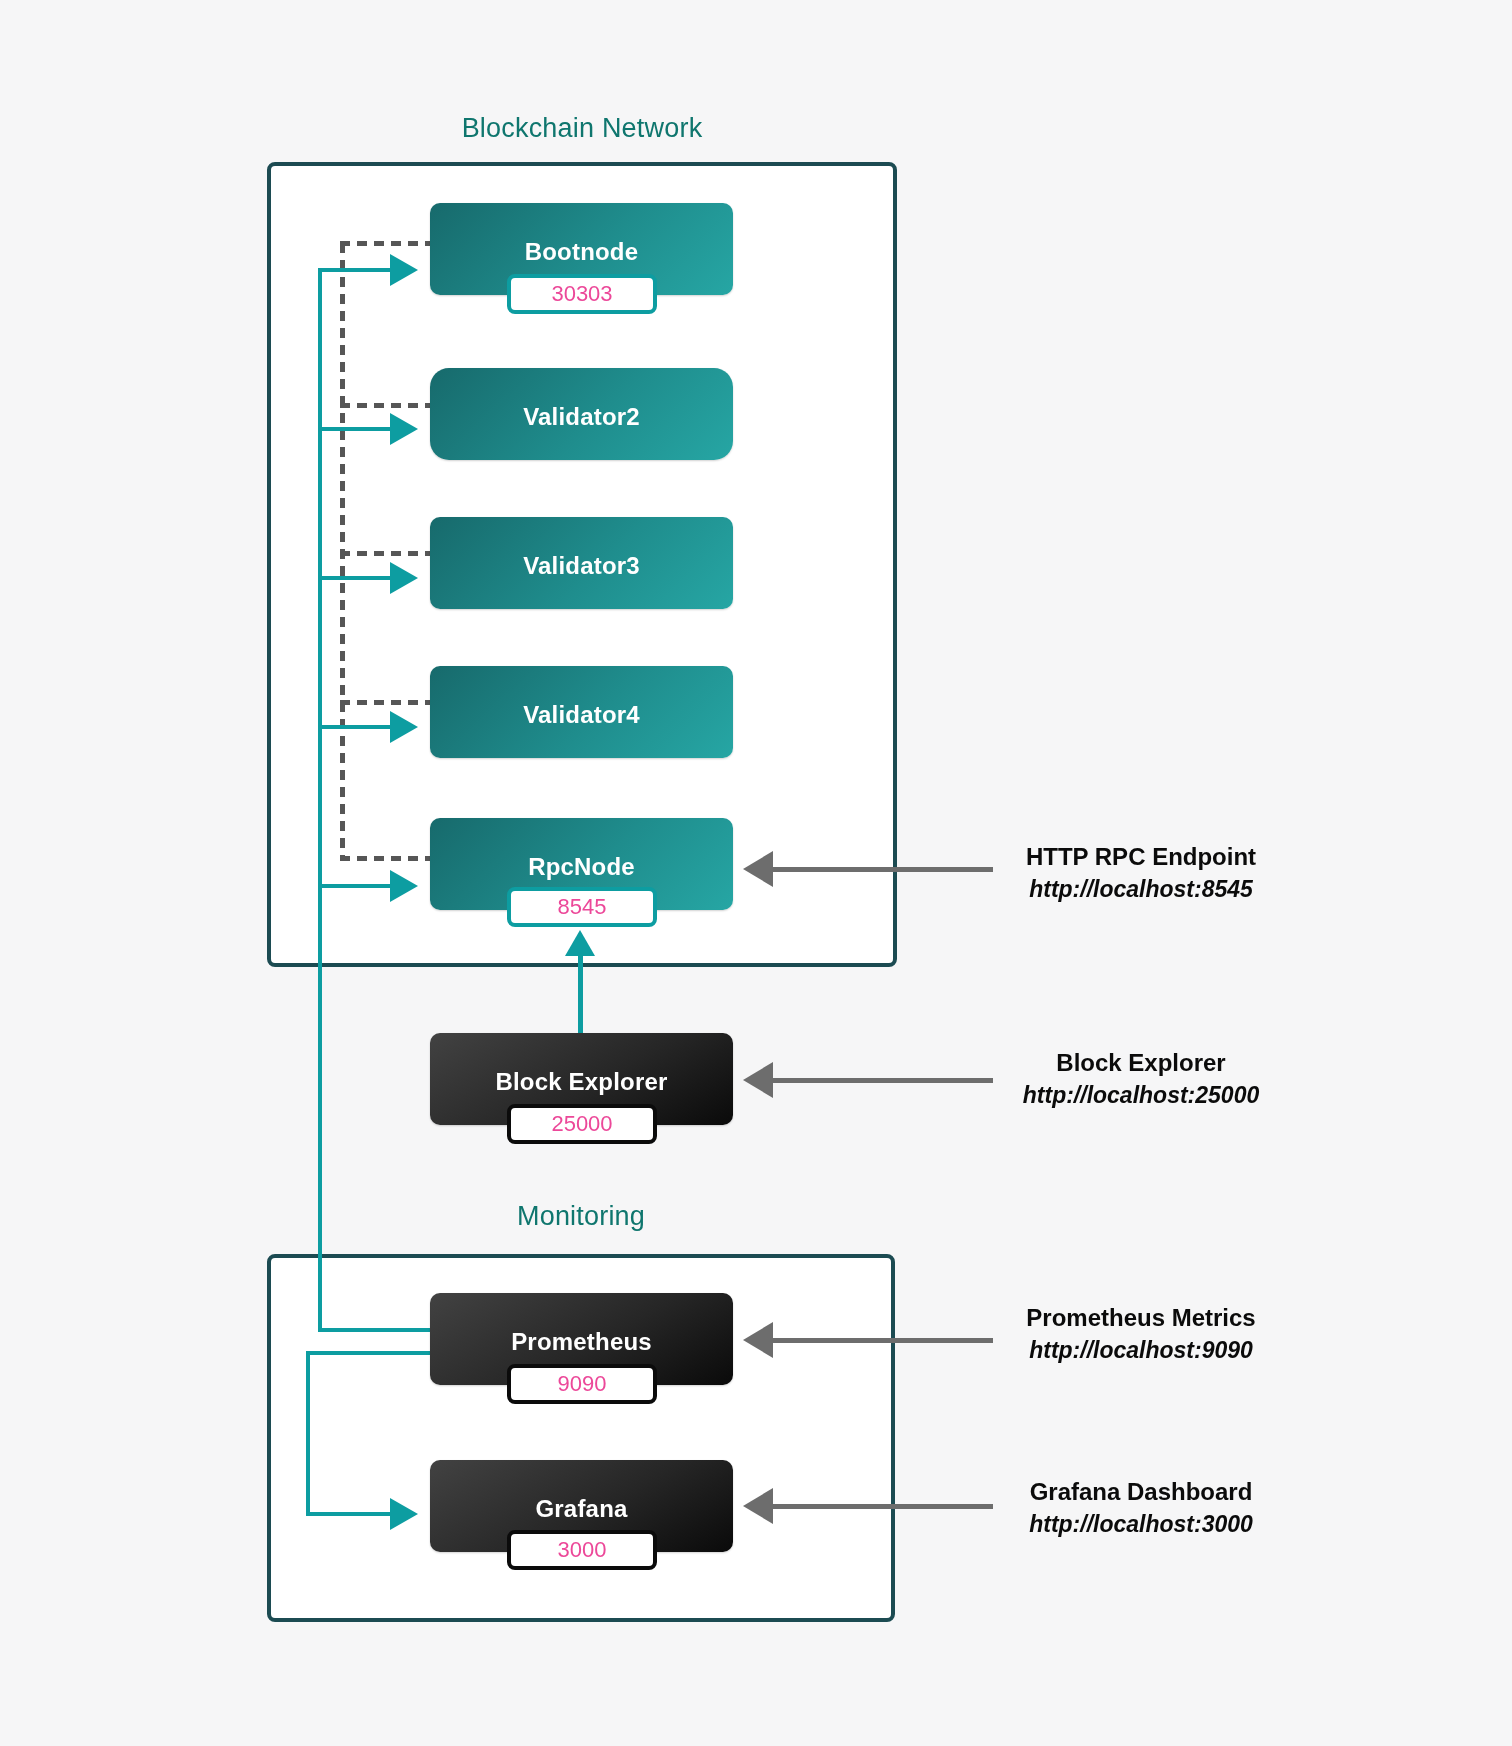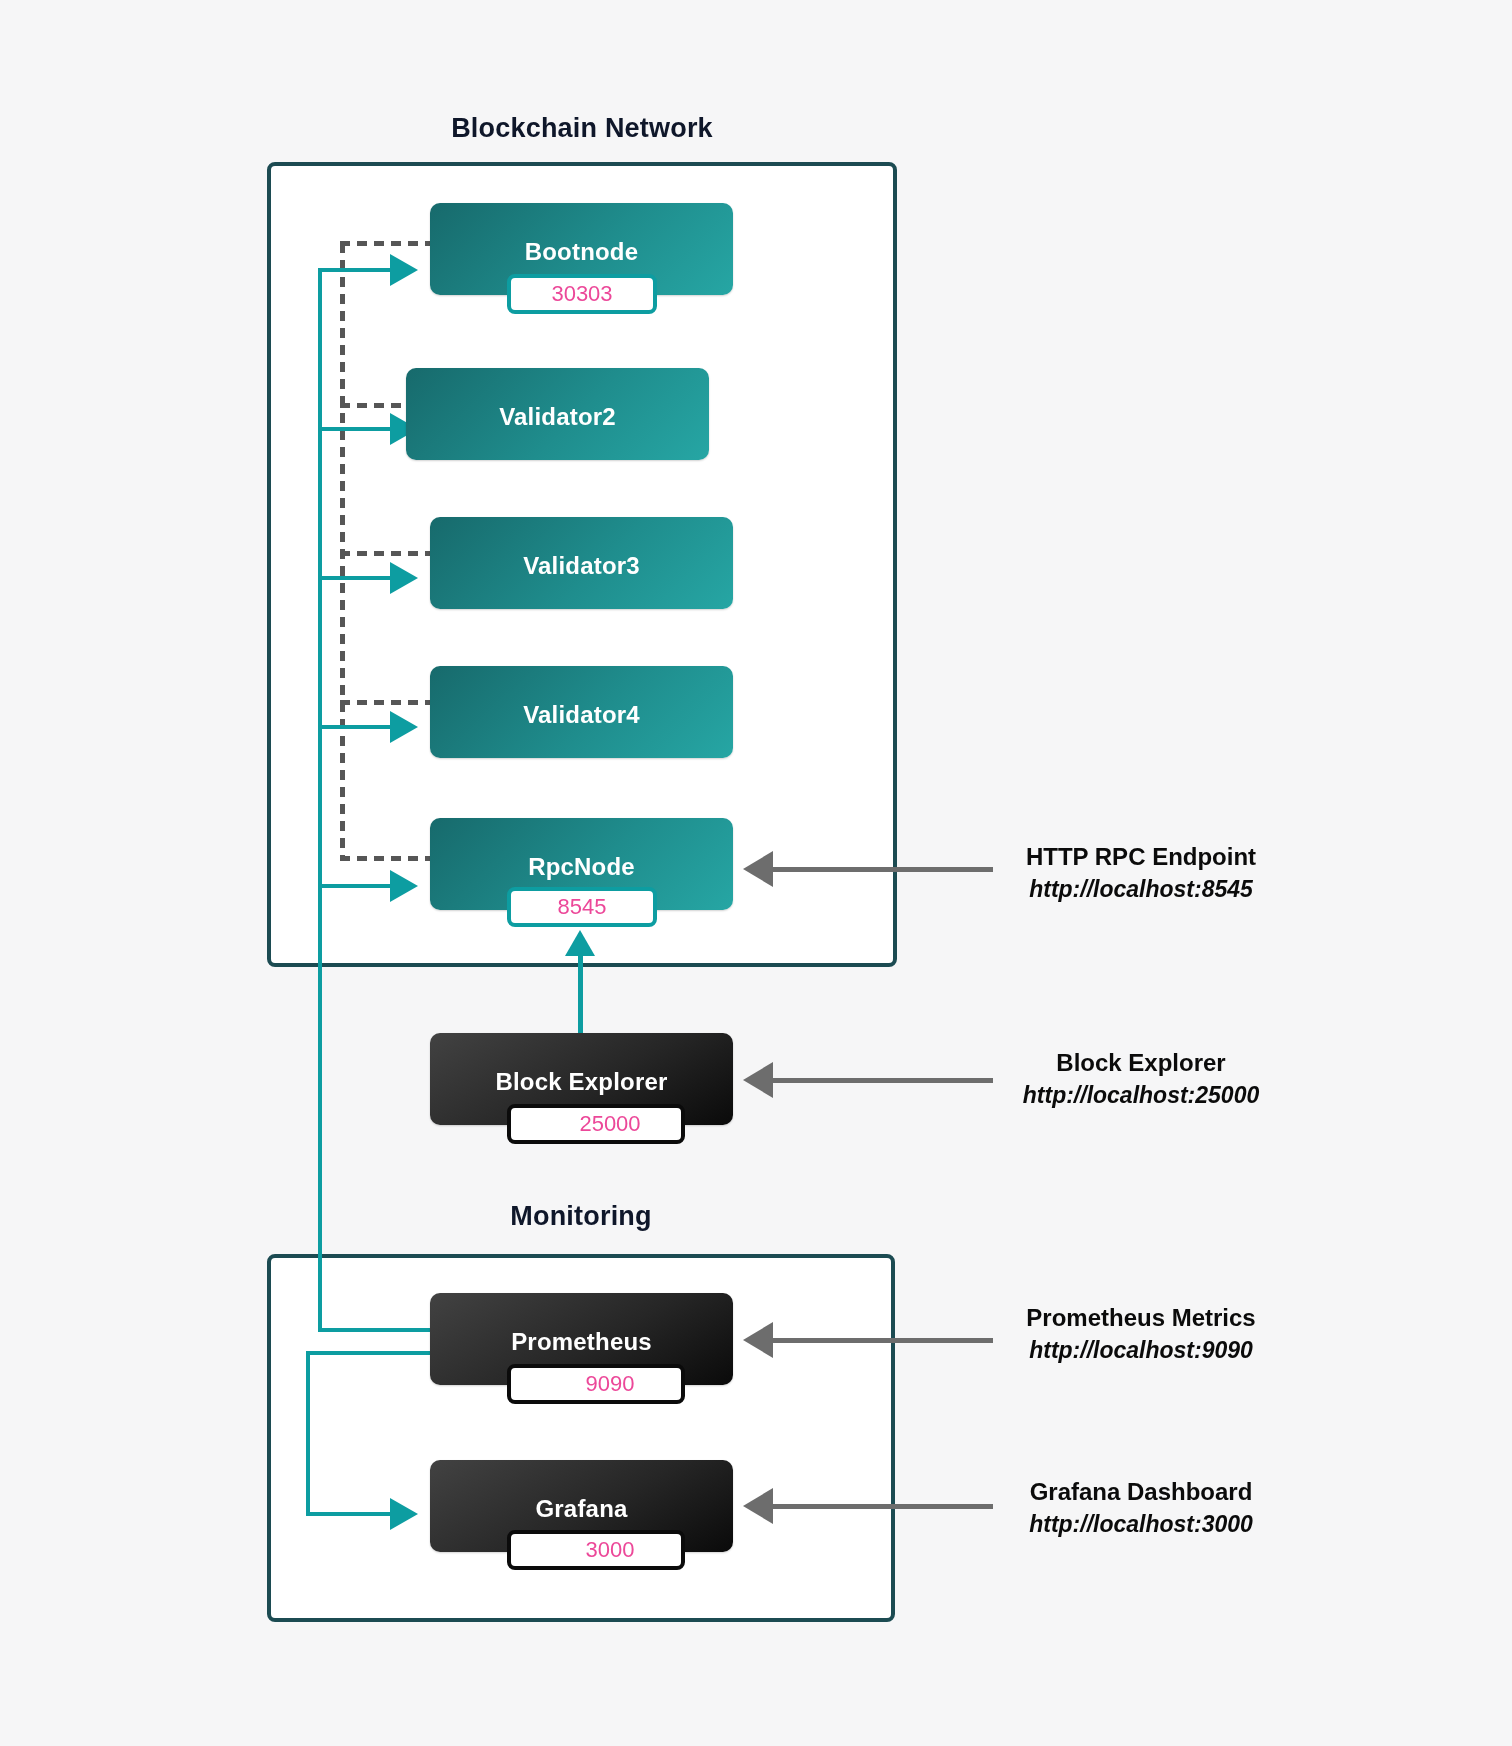--- a/index.html
+++ b/index.html
@@ -6,21 +6,21 @@
   #canvas{
     position:relative;width:1512px;height:1746px;overflow:hidden;
     background:#f6f6f7;
     font-family:"Liberation Sans", sans-serif;
   }
   .container{
     position:absolute;background:#ffffff;border:4px solid #1c4b52;border-radius:8px;
     box-sizing:border-box;
   }
   .ctitle{
-    position:absolute;text-align:center;color:#0f172a;font-size:27px;font-weight:700;
+    position:absolute;text-align:center;color:#0f766e;font-size:27px;font-weight:400;
     letter-spacing:.2px;
   }
   .node{
     position:absolute;width:303px;height:92px;border-radius:10px;
     background:linear-gradient(135deg,#176a6c 0%,#1f8d8d 55%,#26a6a4 100%);
     display:flex;align-items:center;justify-content:center;
     box-shadow:0 1px 2px rgba(0,0,0,.18);
   }
   .node.dark{
     background:linear-gradient(150deg,#424242 0%,#262626 55%,#0a0a0a 100%);
@@ -28,21 +28,21 @@
   .node .lbl{
     color:#fff;font-size:24px;font-weight:bold;transform:translateY(3px);
     letter-spacing:.2px;
   }
   .badge{
     position:absolute;width:142px;height:32px;left:507px;
     background:#fff;border:4px solid #0d9da1;border-radius:8px;
     display:flex;align-items:center;justify-content:center;
     font-size:22px;color:#ec4899;box-sizing:content-box;
   }
-  .badge.dark-border{border-color:#0b0b0b;padding-left:28px;}
+  .badge.dark-border{border-color:#0b0b0b;}
   .tealline{position:absolute;background:#0d9da1;}
   .arrow-right-teal{
     position:absolute;width:0;height:0;
     border-top:16px solid transparent;border-bottom:16px solid transparent;
     border-left:28px solid #0d9da1;
   }
   .arrow-up-teal{
     position:absolute;width:0;height:0;
     border-left:15px solid transparent;border-right:15px solid transparent;
     border-bottom:26px solid #0d9da1;
@@ -119,21 +119,21 @@
 
   <div class="grayline" style="left:770px;top:1338px;width:223px;"></div>
   <div class="arrow-left-gray" style="left:743px;top:1322px;"></div>
 
   <div class="grayline" style="left:770px;top:1504px;width:223px;"></div>
   <div class="arrow-left-gray" style="left:743px;top:1488px;"></div>
 
   <div class="node" style="left:430px;top:203px;">
     <span class="lbl">Bootnode</span>
   </div>
-  <div class="node" style="left:406px;top:368px;">
+  <div class="node" style="left:430px;top:368px;border-radius:19px;">
     <span class="lbl">Validator2</span>
   </div>
   <div class="node" style="left:430px;top:517px;">
     <span class="lbl">Validator3</span>
   </div>
   <div class="node" style="left:430px;top:666px;">
     <span class="lbl">Validator4</span>
   </div>
   <div class="node" style="left:430px;top:818px;">
     <span class="lbl">RpcNode</span>

